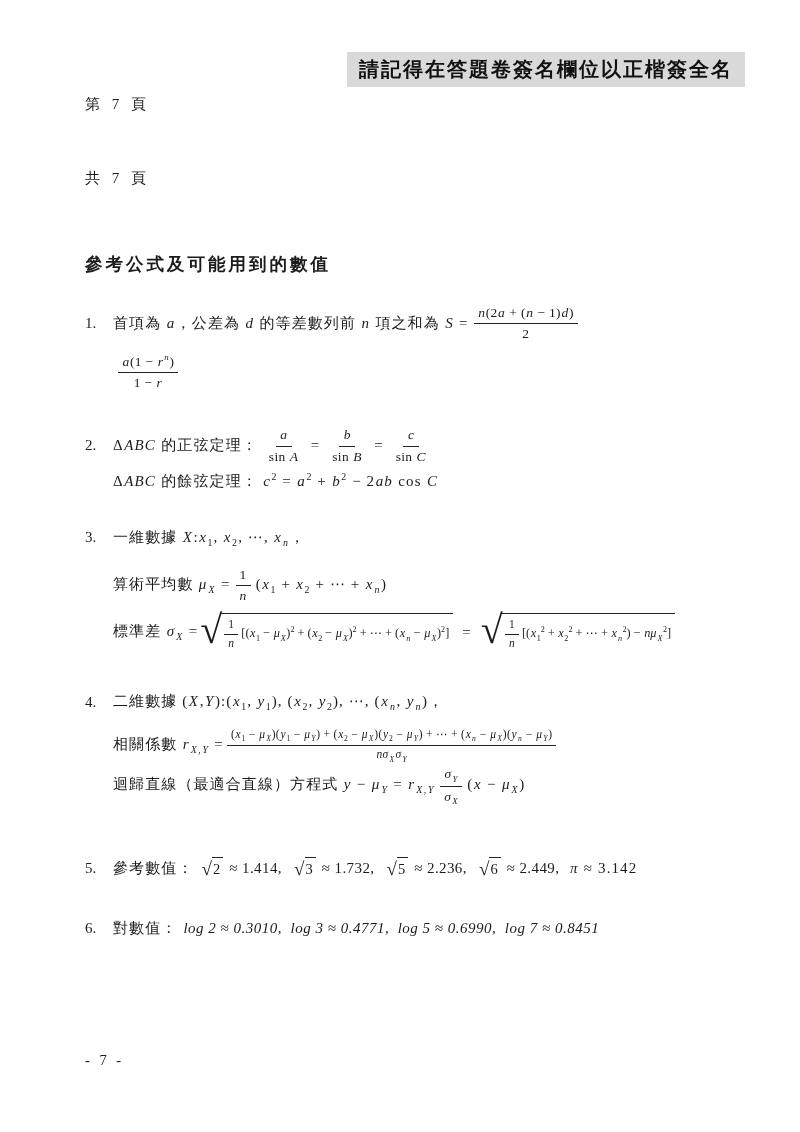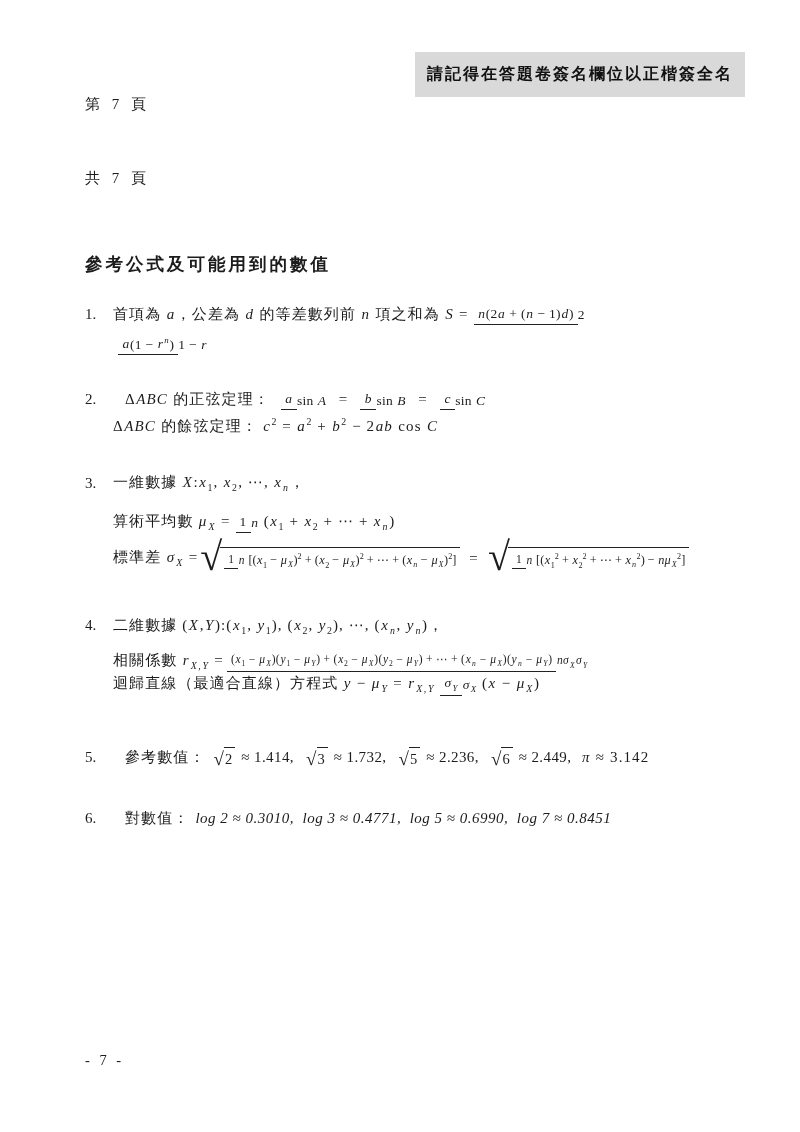--- a/index.html
+++ b/index.html
@@ -7,39 +7,39 @@
     position:relative; width:800px; height:1132px; background:#ffffff;
     font-family:"Liberation Serif","DejaVu Serif",serif;
     color:#1c1c1c; font-size:15px; overflow:hidden;
   }
   .content { padding:42px 55px 0 85px; }
 
   
   .hdr { display:flex; justify-content:space-between; align-items:flex-start; }
   .hdr-left { font-size:15px; line-height:1.65; letter-spacing:4px; white-space:pre; }
   .notice {
-    background:#d9d9d9; color:#111; font-weight:bold; font-size:16px;
-    letter-spacing:2px; padding:12px 12px; margin-top:10px; align-self:flex-start;
+    background:#d9d9d9; color:#111; font-weight:bold; font-size:20px;
+    letter-spacing:2px; padding:4px 12px; margin-top:10px; align-self:flex-start;
   }
   .hdr-right { font-size:15px; line-height:1.7; letter-spacing:1px; }
 
   .title { margin-top:12px; font-weight:bold; font-size:17.5px; letter-spacing:3px; }
 
   
   .fline { display:flex; align-items:center; white-space:nowrap; letter-spacing:1.1px; line-height:1.45; }
   .no { width:28px; flex:none; letter-spacing:0; }
   .indent { padding-left:28px; }
-  .lbl { margin-right:6px;margin-left:12px; }
+  .lbl { margin-right:6px; }
   .eq { margin:0 7px; }
   i { font-style:italic; padding:0 0.5px; }
   sub { font-size:0.66em; }
   sup { font-size:0.66em; }
 
   
-  .frac { display:inline-flex; flex-direction:row; align-items:center; margin:0 5px; letter-spacing:0.3px; vertical-align:middle; }
+  .frac { display:inline-flex; flex-direction:column; align-items:center; margin:0 5px; letter-spacing:0.3px; vertical-align:middle; }
   .frac .num { border-bottom:1.3px solid #222; padding:0 4px 1px 4px; }
   .frac .den { padding-top:1px; }
   .frac .num, .frac .den { font-size:13.5px; line-height:1.35; text-align:center; }
 
   
   .sqrt { display:inline-flex; align-items:center; margin:0 2px; }
   .sqrt .rad { font-size:40px; line-height:0.8; font-weight:400; margin-right:-3px; transform:translateY(-2px); }
   .sqrt .body { border-top:1.4px solid #222; display:inline-flex; align-items:center; padding:3px 4px 0 1px; letter-spacing:0; }
   .small-math .body { font-size:12.3px; }
   .small-math .frac .num, .small-math .frac .den { font-size:11.5px; }

